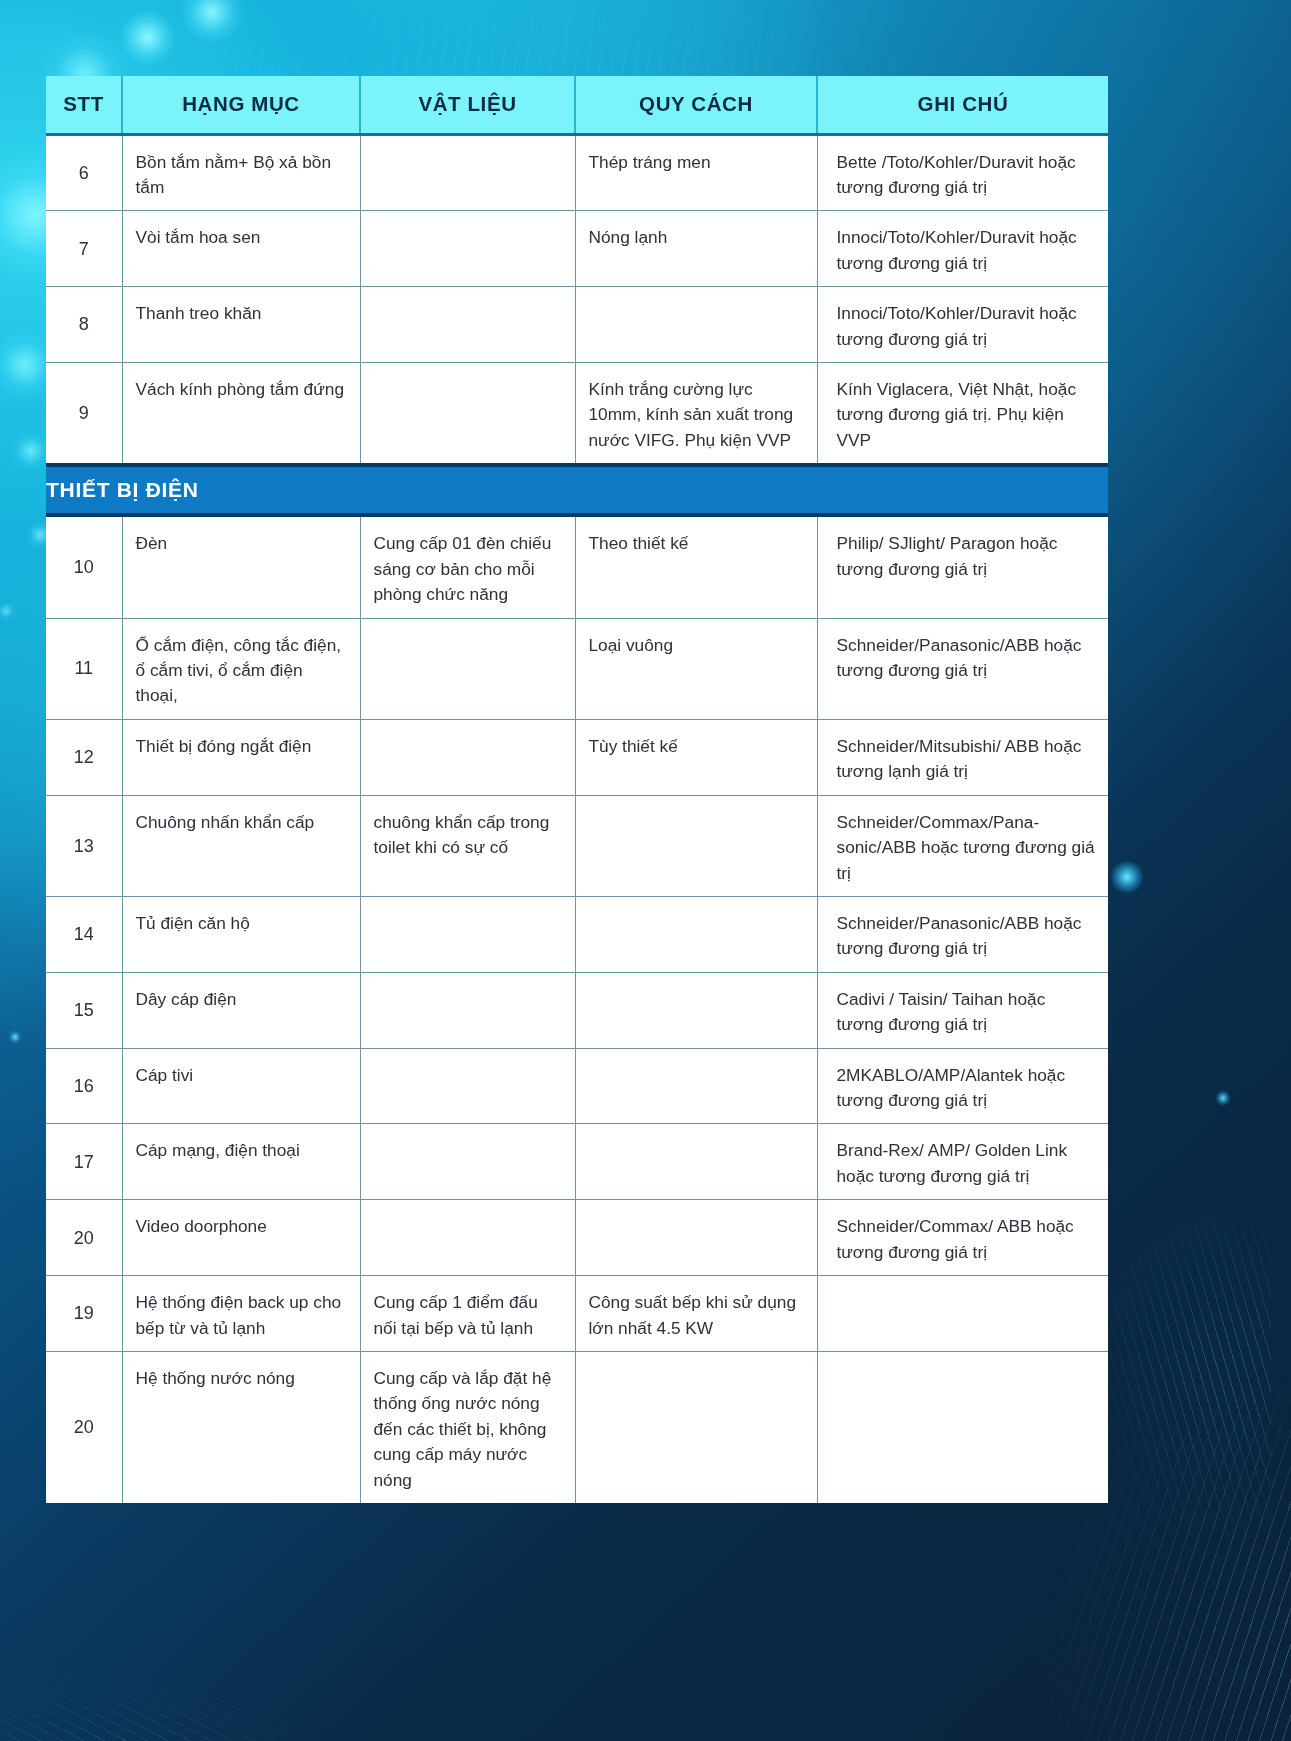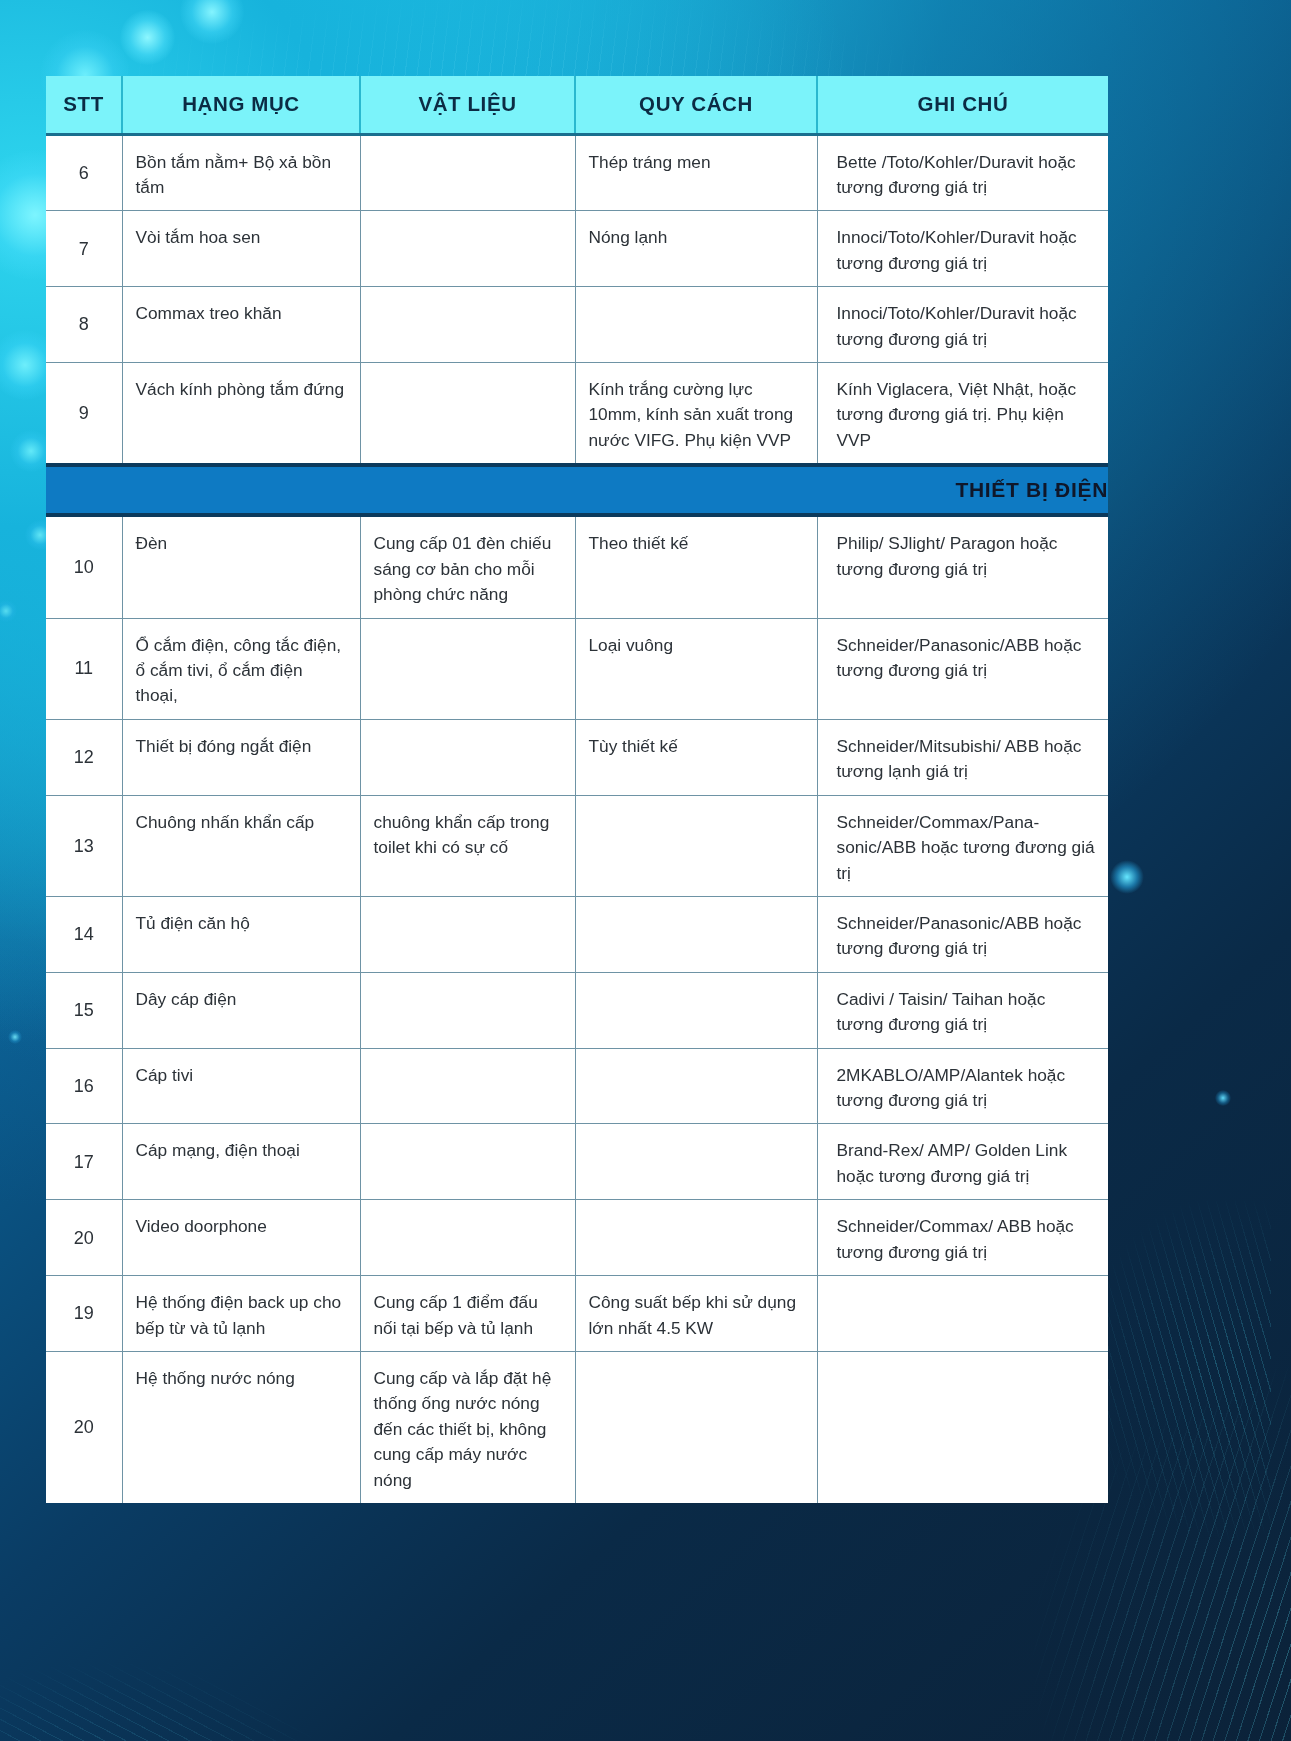--- a/index.html
+++ b/index.html
@@ -129,22 +129,22 @@
   td.stt {
     text-align: center;
     vertical-align: middle;
     font-size: 18px;
     color: #2c3238;
     padding: 6px 2px;
   }
 
   tr.band td {
     background: #0e7ac3;
-    color: #0f172a;
-    text-align: right;
+    color: #ffffff;
+    text-align: left;
     vertical-align: middle;
     font-size: 21px;
     font-weight: 700;
     letter-spacing: .7px;
     height: 50px;
     padding: 0;
     border-right: none;
     border-top: 4px solid #0c3a5c;
     border-bottom: 4px solid #0c3a5c;
   }
@@ -199,21 +199,21 @@
         </tr>
         <tr>
           <td class="stt">7</td>
           <td>Vòi tắm hoa sen</td>
           <td></td>
           <td>Nóng lạnh</td>
           <td>Innoci/Toto/Kohler/Duravit hoặc tương đương giá trị</td>
         </tr>
         <tr>
           <td class="stt">8</td>
-          <td>Commax treo khăn</td>
+          <td>Thanh treo khăn</td>
           <td></td>
           <td></td>
           <td>Innoci/Toto/Kohler/Duravit hoặc tương đương giá trị</td>
         </tr>
         <tr>
           <td class="stt">9</td>
           <td>Vách kính phòng tắm đứng</td>
           <td></td>
           <td>Kính trắng cường lực 10mm, kính sản xuất trong nước VIFG. Phụ kiện VVP</td>
           <td>Kính Viglacera, Việt Nhật, hoặc tương đương giá trị. Phụ kiện VVP</td>

